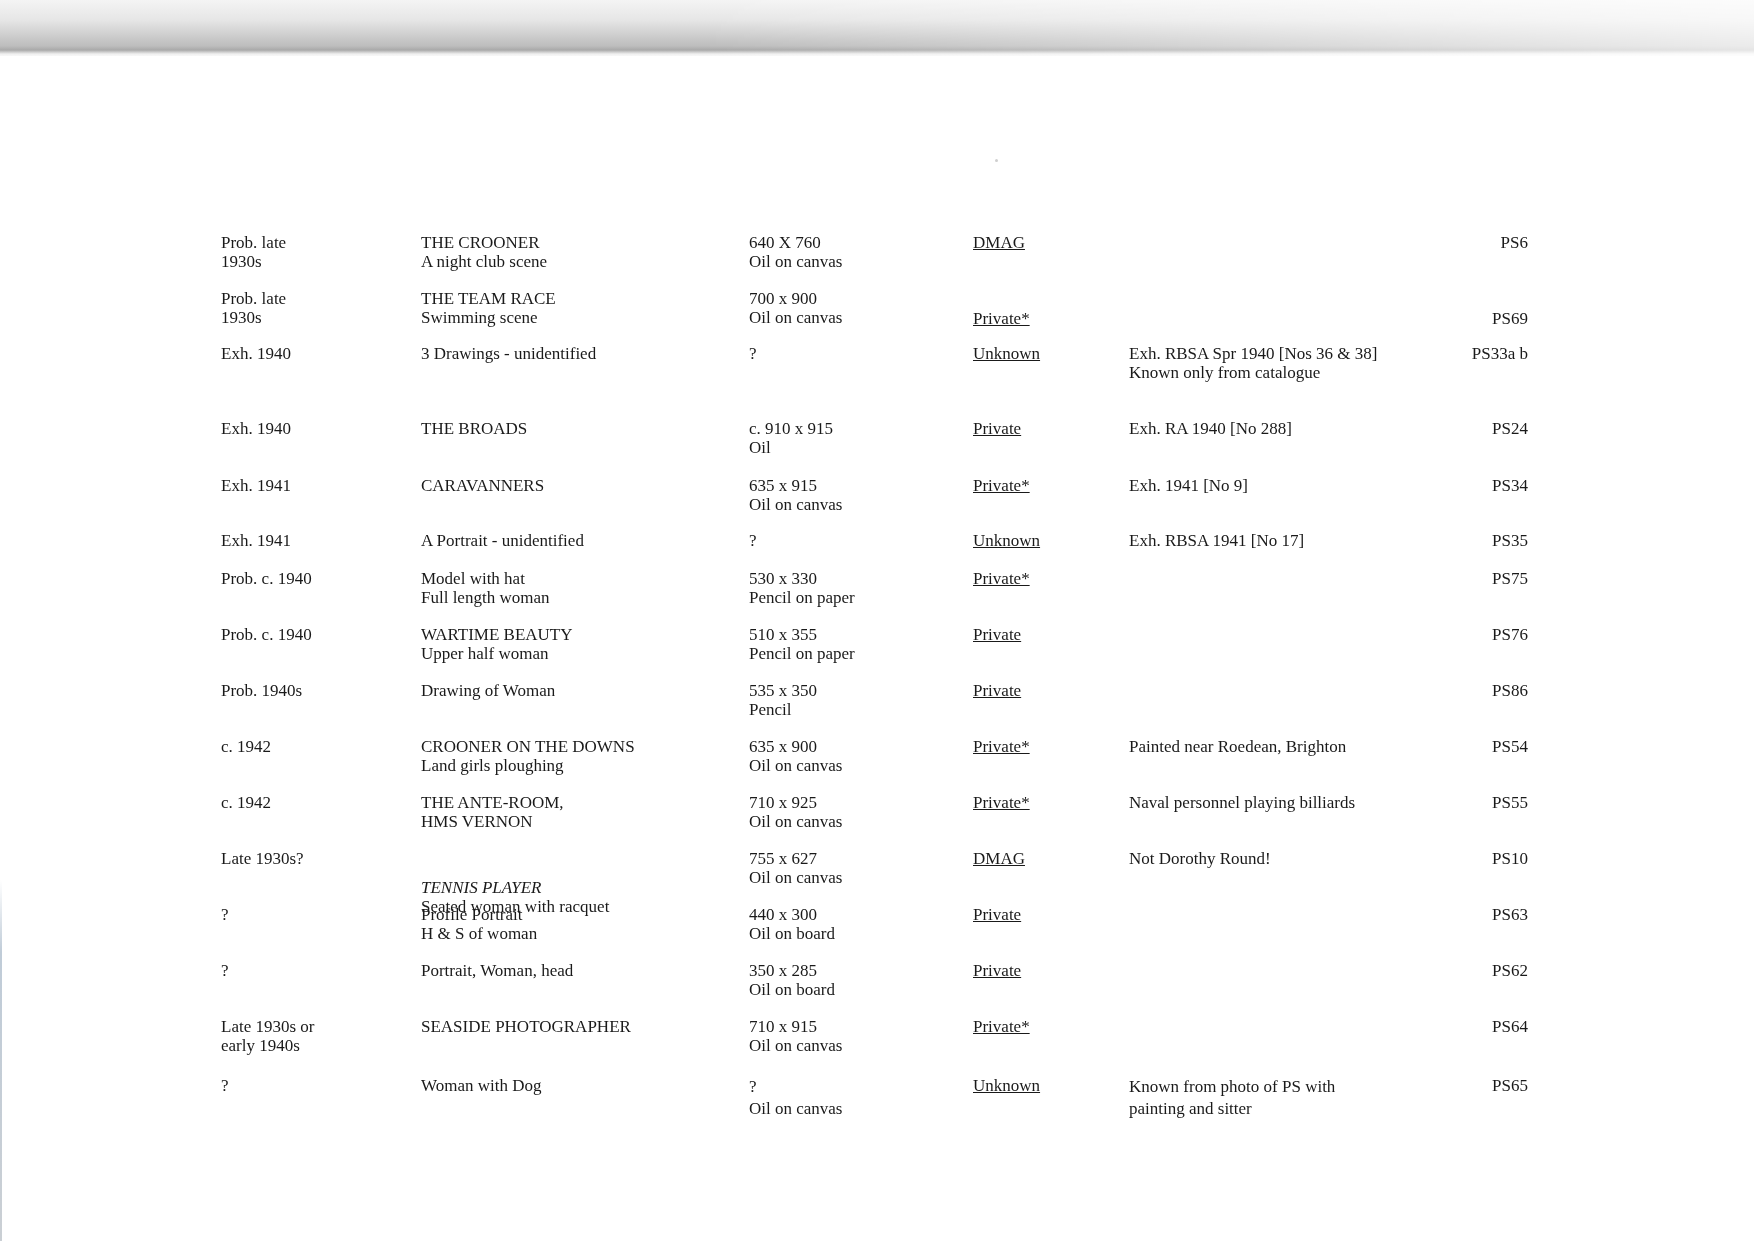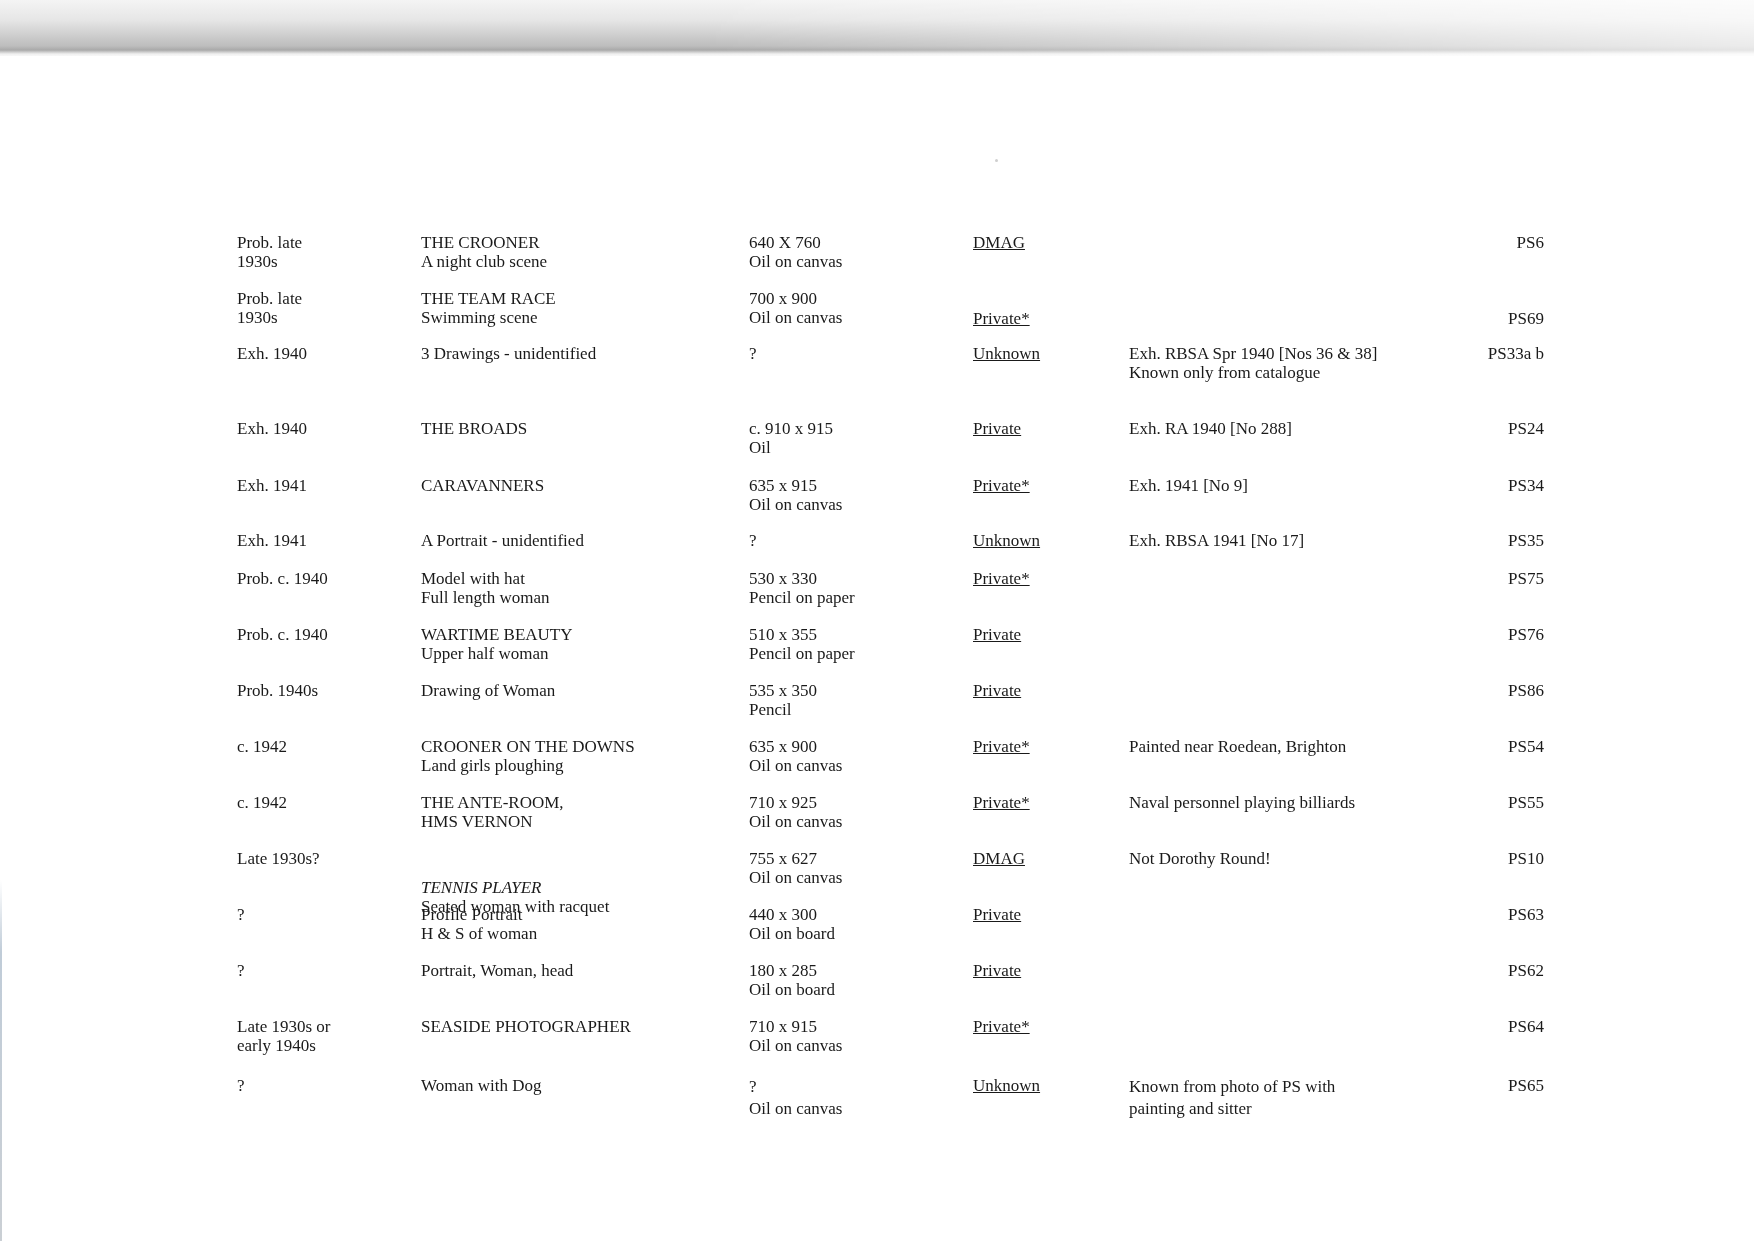--- a/index.html
+++ b/index.html
@@ -19,26 +19,26 @@
     position: absolute; left: 0; top: 880px; width: 2px; height: 361px;
     background: linear-gradient(to bottom, rgba(150,170,190,0), rgba(150,170,190,0.6) 20%, rgba(150,160,170,0.5));
   }
   .speck { position: absolute; width: 3px; height: 3px; border-radius: 50%; background: #cfcfcf; }
   .catalogue { position: absolute; left: 0; top: 0; width: 1754px; height: 1241px; }
   .row { position: absolute; left: 0; width: 1754px; }
   .cell {
     position: absolute; top: 0;
     font-size: 17px; line-height: 19px; white-space: nowrap;
   }
-  .c-date  { left: 221px; margin-left: 16px; }
+  .c-date  { left: 221px; }
   .c-title { left: 421px; }
   .c-size  { left: 717px; margin-left: 32px; }
   .c-owner { left: 973px; text-decoration: underline; }
   .c-notes { left: 1129px; }
-  .c-ref   { left: auto; right: 210px; text-align: center; }
+  .c-ref   { left: auto; right: 226px; text-align: center; }
   .line { display: block; }
   .italic { font-style: italic; margin-top: 29px; }
   .offset-line2 { top: 20px; }
   .loose { line-height: 22px; }
 </style>
 </head>
 <body>
 
 <div class="top-shadow"></div>
 <div class="left-edge"></div>
@@ -272,21 +272,21 @@
   </div>
 
   <div class="row" style="top:961px;">
     <div class="cell c-date">
       <span class="line">?</span>
     </div>
     <div class="cell c-title">
       <span class="line">Portrait, Woman, head</span>
     </div>
     <div class="cell c-size">
-      <span class="line">180 x 285</span>
+      <span class="line">350 x 285</span>
       <span class="line">Oil on board</span>
     </div>
     <div class="cell c-owner">Private</div>
     <div class="cell c-ref">PS62</div>
   </div>
 
   <div class="row" style="top:1017px;">
     <div class="cell c-date">
       <span class="line">Late 1930s or</span>
       <span class="line">early 1940s</span>

